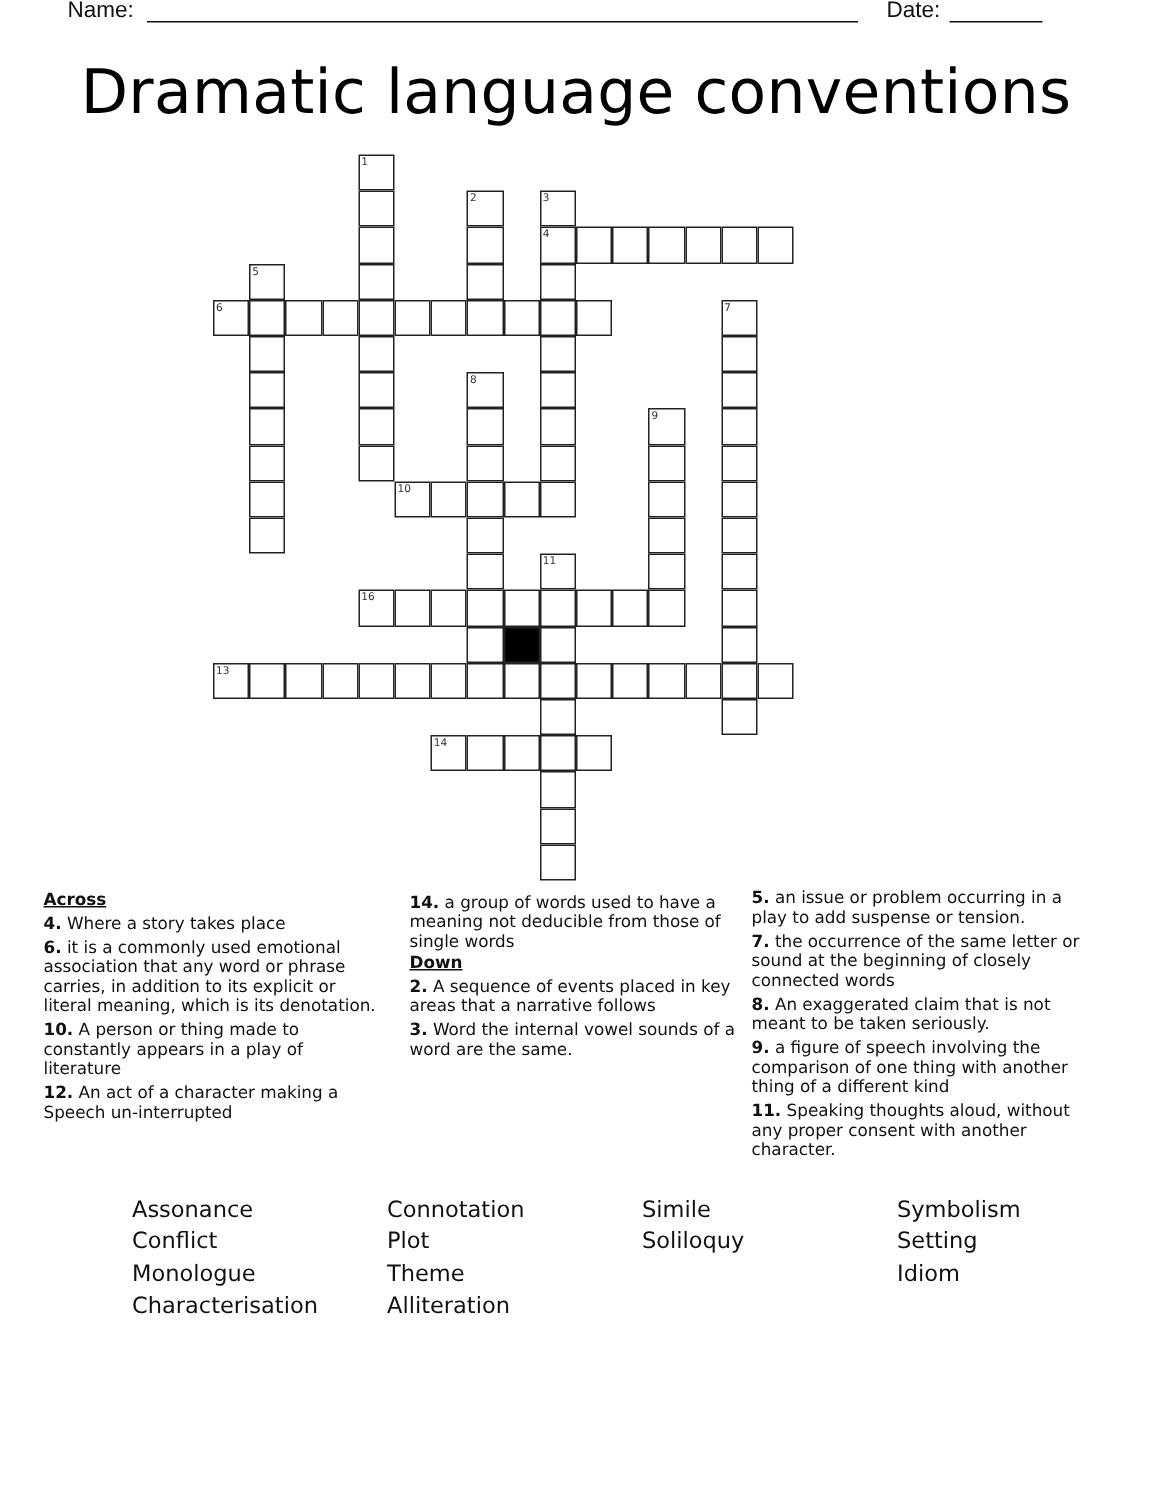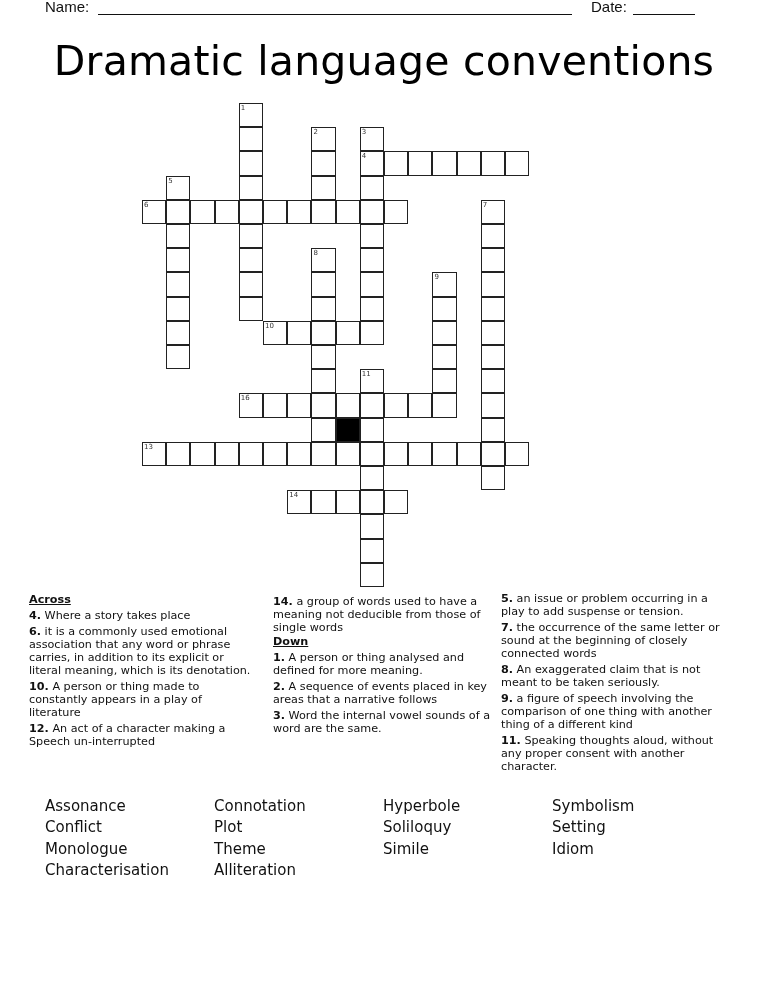--- a/index.html
+++ b/index.html
@@ -23,21 +23,21 @@
   .clues.col1 { left: 29px; width: 225px; }
   .clues.col2 { left: 273px; width: 225px; }
   .clues.col3 { left: 501px; width: 225px; }
   .clue-head { text-decoration: underline; font-weight: bold; margin-top: 1px; }
   .clue { margin-top: 3px; }
   .clue b { font-weight: bold; }
   .wordbank { position: absolute; top: 796px; left: 45px; width: 680px;
     font-family: "DejaVu Sans", sans-serif; font-size: 15px; line-height: 21.3px; color: #111; }
   .wb-title { text-decoration: underline; font-weight: bold; }
   .wb-cols { display: flex; }
-  .wb-col { width: 169px; }
+  .wb-col { width: 169px; margin-left: 43px; }
 </style>
 </head>
 <body>
 
 <div class="header-line">
   <span class="name-label">Name:</span>
   <div class="name-line"></div>
   <span class="date-label">Date:</span>
   <div class="date-line"></div>
 </div>
@@ -185,21 +185,20 @@
   <div class="clue-head">Across</div>
   <div class="clue"><b>4.</b> <span>Where a story takes place</span></div>
   <div class="clue"><b>6.</b> <span>it is a commonly used emotional association that any word or phrase carries, in addition to its explicit or literal meaning, which is its denotation.</span></div>
   <div class="clue"><b>10.</b> <span>A person or thing made to constantly appears in a play of literature</span></div>
   <div class="clue"><b>12.</b> <span>An act of a character making a Speech un-interrupted</span></div>
 </div>
 
 <div class="clues col2">
   <div class="clue"><b>14.</b> <span>a group of words used to have a meaning not deducible from those of single words</span></div>
   <div class="clue-head">Down</div>
-  <div class="clue"><b>1.</b> <span>A person or thing analysed and defined for more meaning.</span></div>
   <div class="clue"><b>2.</b> <span>A sequence of events placed in key areas that a narrative follows</span></div>
   <div class="clue"><b>3.</b> <span>Word the internal vowel sounds of a word are the same.</span></div>
 </div>
 
 <div class="clues col3">
   <div class="clue" style="margin-top:0"><b>5.</b> <span>an issue or problem occurring in a play to add suspense or tension.</span></div>
   <div class="clue"><b>7.</b> <span>the occurrence of the same letter or sound at the beginning of closely connected words</span></div>
   <div class="clue"><b>8.</b> <span>An exaggerated claim that is not meant to be taken seriously.</span></div>
   <div class="clue"><b>9.</b> <span>a figure of speech involving the comparison of one thing with another thing of a different kind</span></div>
   <div class="clue"><b>11.</b> <span>Speaking thoughts aloud, without any proper consent with another character.</span></div>
@@ -213,23 +212,22 @@
       <div>Monologue</div>
       <div>Characterisation</div>
     </div>
     <div class="wb-col">
       <div>Connotation</div>
       <div>Plot</div>
       <div>Theme</div>
       <div>Alliteration</div>
     </div>
     <div class="wb-col">
-      <div>Hyperbole</div>
+      <div>Simile</div>
       <div>Soliloquy</div>
-      <div>Simile</div>
     </div>
     <div class="wb-col">
       <div>Symbolism</div>
       <div>Setting</div>
       <div>Idiom</div>
     </div>
   </div>
 </div>
 
 </body></html>

